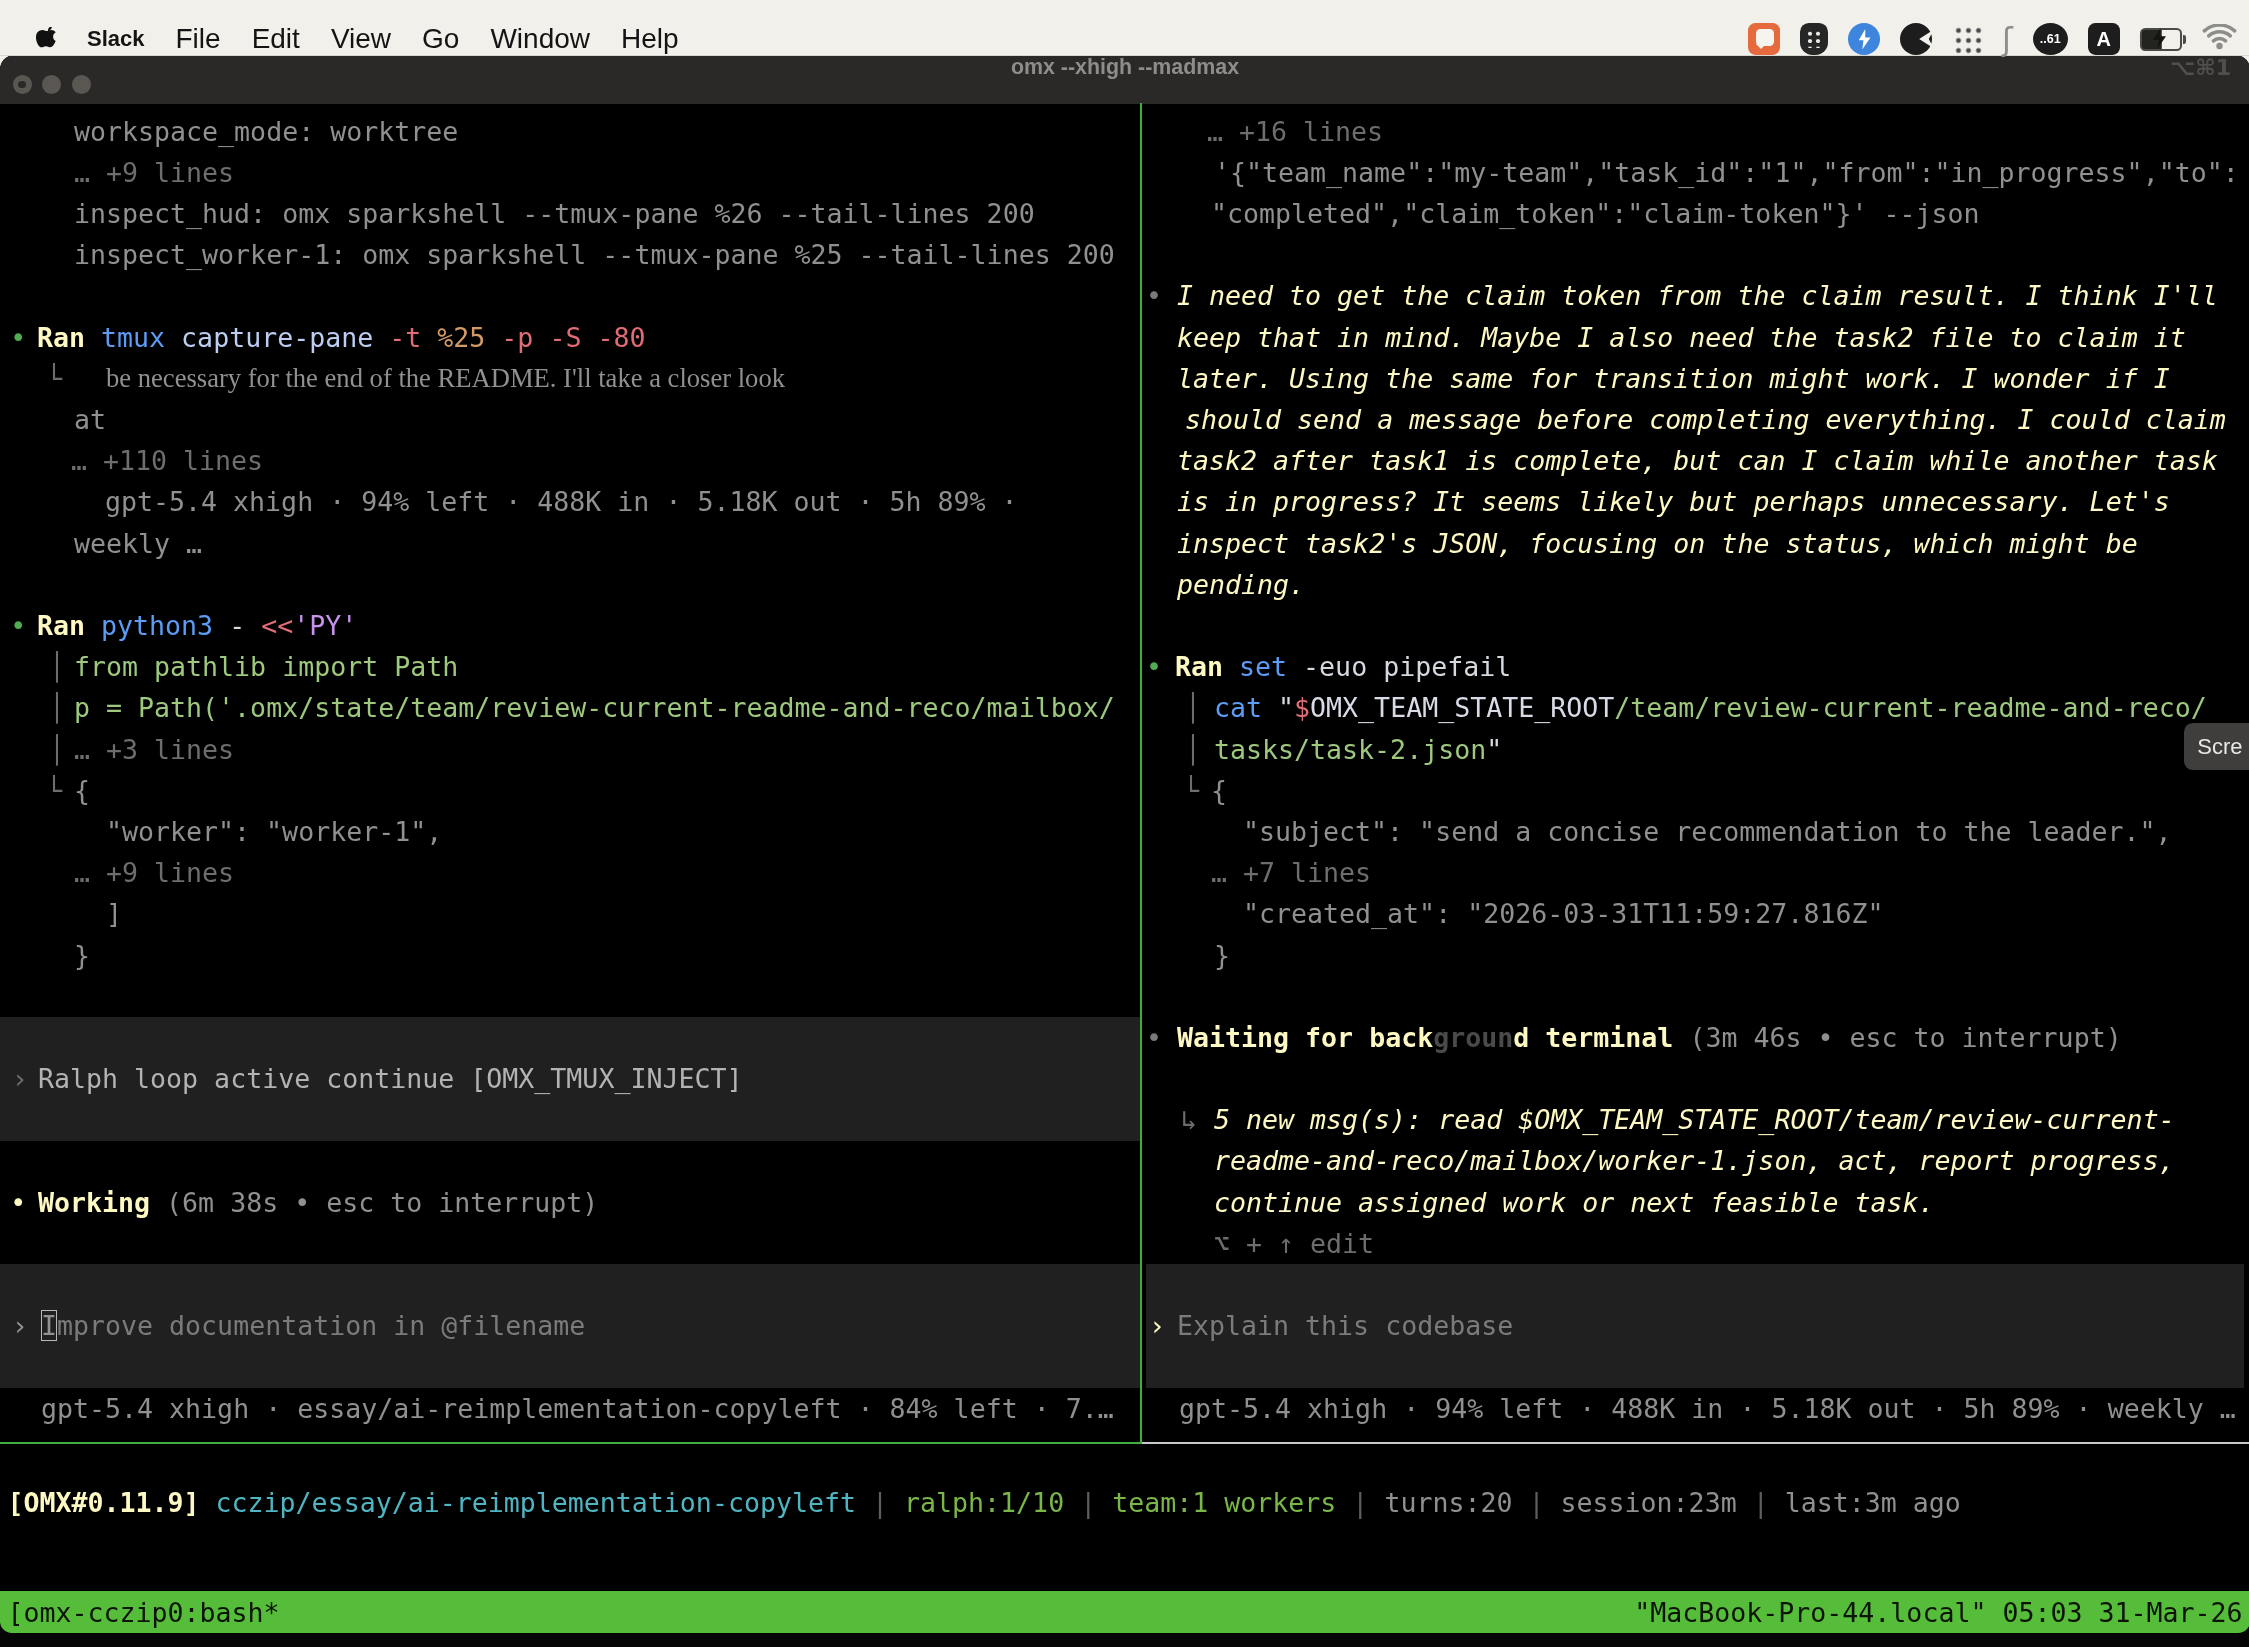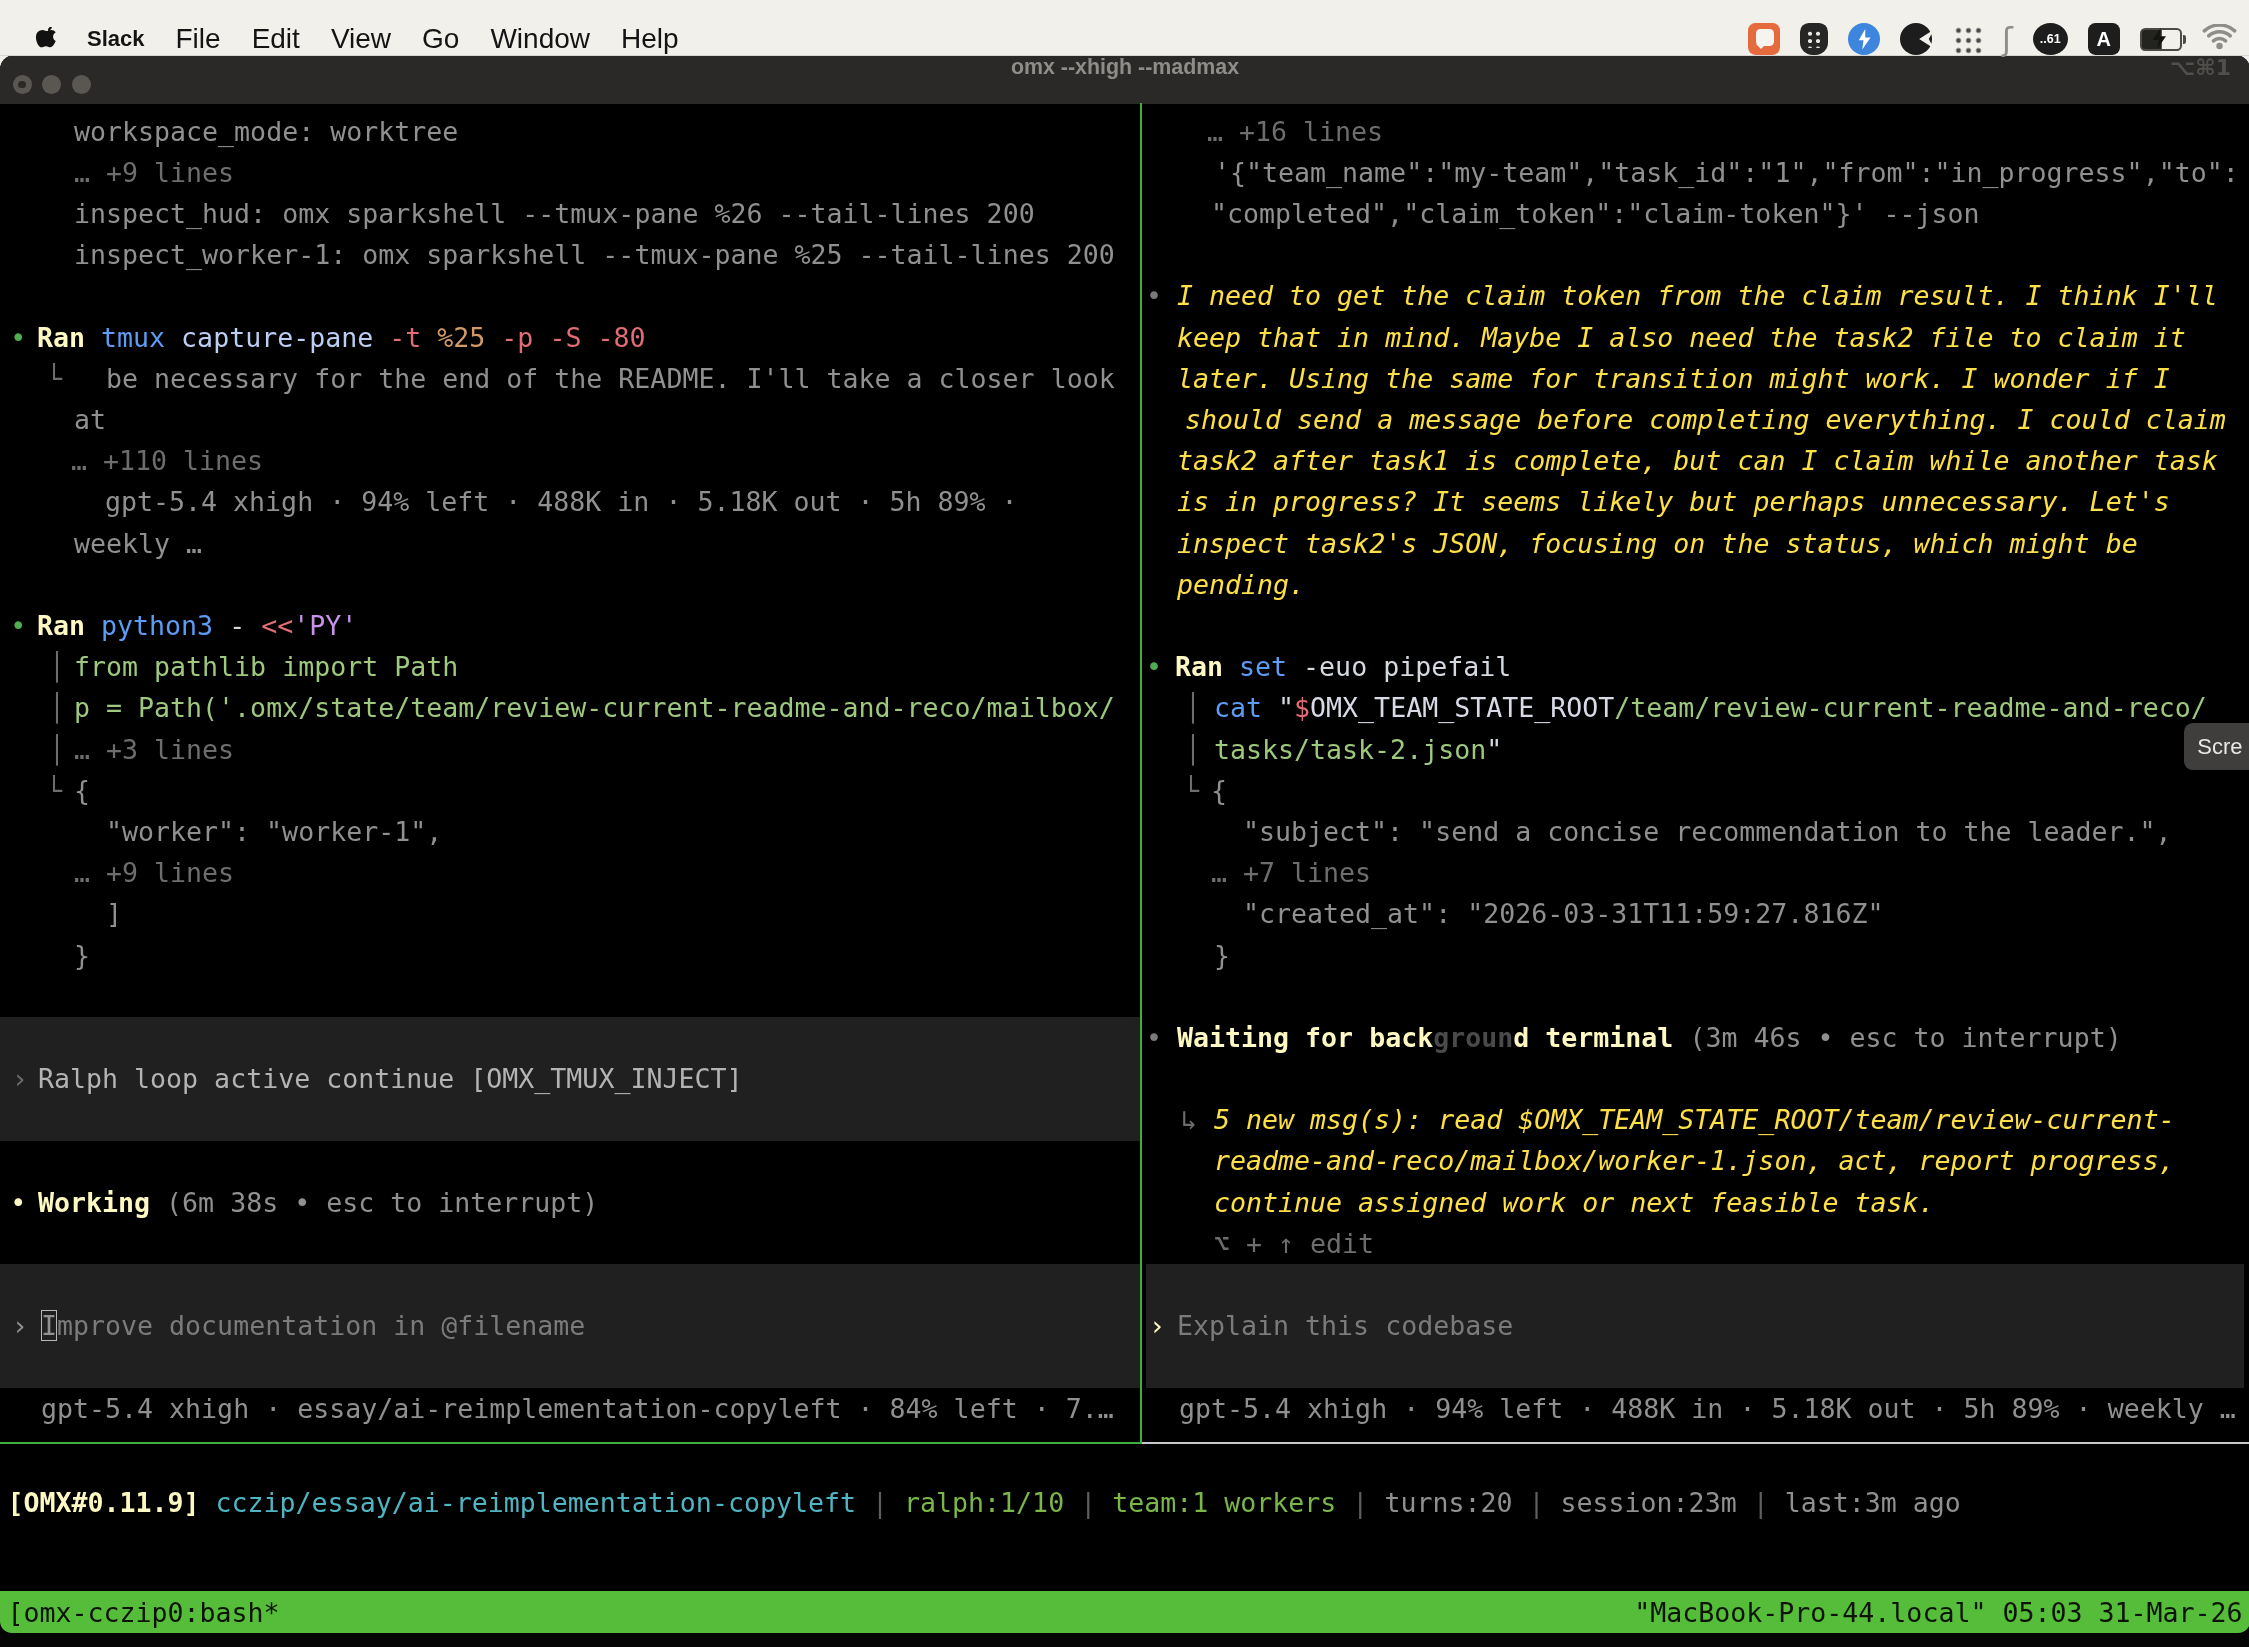--- a/index.html
+++ b/index.html
@@ -48,21 +48,21 @@
   .hline-l{position:absolute;left:0;top:1442px;width:1140px;height:2.2px;background:#3fae3c;z-index:1;}
   .hline-r{position:absolute;left:1142px;top:1442px;width:1108px;height:2.2px;background:#c9c9c9;z-index:1;}
 
   
   .w{color:#fef9c3;} .w2{color:#d4d8df;} .b{font-weight:700;}
   .gray{color:#909090;} .dim{color:#6d6d6d;} .lgray{color:#b3b3b3;}
   .gb{color:#4fae4f;} .cg{color:#9dc87d;}
   .blue{color:#5c9cf5;} .lblue{color:#bccdf2;} .red{color:#e06c75;}
   .orange{color:#d19a66;} .purple{color:#c792ea;} .lav{color:#d8dbe6;}
   .cyan{color:#4fb5c2;} .green2{color:#7ab648;} .sep{color:#5e5e5e;}
-  .it{font-style:italic;color:#fde047;} .ph{color:#7b7b7b;} .shim{color:#4a4a4a;}
+  .it{font-style:italic;color:#fef9c3;} .ph{color:#7b7b7b;} .shim{color:#4a4a4a;}
   .dimdot{color:#7a7a7a;}
   .cursor{outline:1.5px solid #b8b8b8;outline-offset:-1.5px;color:#929292;}
 
   
   .tmuxbar{position:absolute;left:0;top:1536px;width:2250px;height:43px;background:#56bd3a;border-radius:0 0 11.8px 11.8px;font:26.6px/43px "DejaVu Sans Mono",monospace;color:#0b1406;}
   .tmux-left{position:absolute;left:7.4px;top:0;}
   .tmux-right{position:absolute;right:7.4px;top:0;}
 
   
   .pill{position:absolute;top:723px;right:0;width:66px;height:47px;background:#3f3e3c;border-radius:8.9px 0 0 8.9px;color:#e8e8e8;font:22px/47px "Liberation Sans",sans-serif;padding-left:13.3px;box-sizing:border-box;z-index:6;box-shadow:0 1.5px 5.9px rgba(0,0,0,.5);}
@@ -129,21 +129,21 @@
 <div class="band" style="left: 0px; top: 1017px; width: 1140px; height: 124px;"></div>
     <div class="band" style="left: 0px; top: 1264px; width: 1140px; height: 124px;"></div>
     <div class="band" style="left: 1146px; top: 1264px; width: 1098px; height: 124px;"></div>
     <div class="run" style="left: 74px; top: 111px;"><span class="gray">workspace_mode: worktree</span></div>
     <div class="run" style="left: 74px; top: 152px;"><span class="dim">… +9 lines</span></div>
     <div class="run" style="left: 74px; top: 193px;"><span class="gray">inspect_hud: omx sparkshell --tmux-pane %26 --tail-lines 200</span></div>
     <div class="run" style="left: 74px; top: 234px;"><span class="gray">inspect_worker-1: omx sparkshell --tmux-pane %25 --tail-lines 200</span></div>
     <div class="run" style="left: 10.3px; top: 317px;"><span class="gb">•</span></div>
     <div class="run" style="left: 37px; top: 317px;"><span class="b w">Ran </span><span class="blue">tmux </span><span class="lblue">capture-pane </span><span class="red">-t </span><span class="orange">%25 </span><span class="red">-p </span><span class="red">-S </span><span class="red">-80</span></div>
     <div class="run" style="left: 46px; top: 358px;"><span class="dim">└</span></div>
-    <div class="run" style="left: 106px; top: 358px;"><span class="gray">be necessary for the end of the README. I'll take a closer look</span></div>
+    <div class="run" style="left: 106px; top: 358px; font-family: Liberation Serif, serif;"><span class="gray">be necessary for the end of the README. I'll take a closer look</span></div>
     <div class="run" style="left: 74px; top: 399px;"><span class="gray">at</span></div>
     <div class="run" style="left: 71px; top: 440px;"><span class="dim">… +110 lines</span></div>
     <div class="run" style="left: 105px; top: 481px;"><span class="gray">gpt-5.4 xhigh · 94% left · 488K in · 5.18K out · 5h 89% ·</span></div>
     <div class="run" style="left: 74px; top: 523px;"><span class="gray">weekly …</span></div>
     <div class="run" style="left: 10.3px; top: 605px;"><span class="gb">•</span></div>
     <div class="run" style="left: 37px; top: 605px;"><span class="b w">Ran </span><span class="blue">python3 </span><span class="w2">- </span><span class="red">&lt;&lt;</span><span class="purple">'PY'</span></div>
     <div class="run" style="left: 49px; top: 646px;"><span class="dim">│</span></div>
     <div class="run" style="left: 74px; top: 646px;"><span class="cg">from pathlib import Path</span></div>
     <div class="run" style="left: 49px; top: 687px;"><span class="dim">│</span></div>
     <div class="run" style="left: 74px; top: 687px;"><span class="cg">p = Path('.omx/state/team/review-current-readme-and-reco/mailbox/</span></div>

